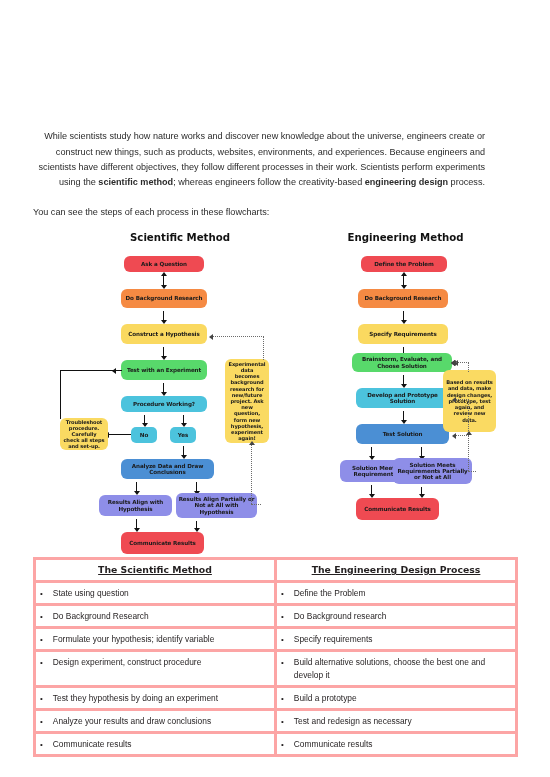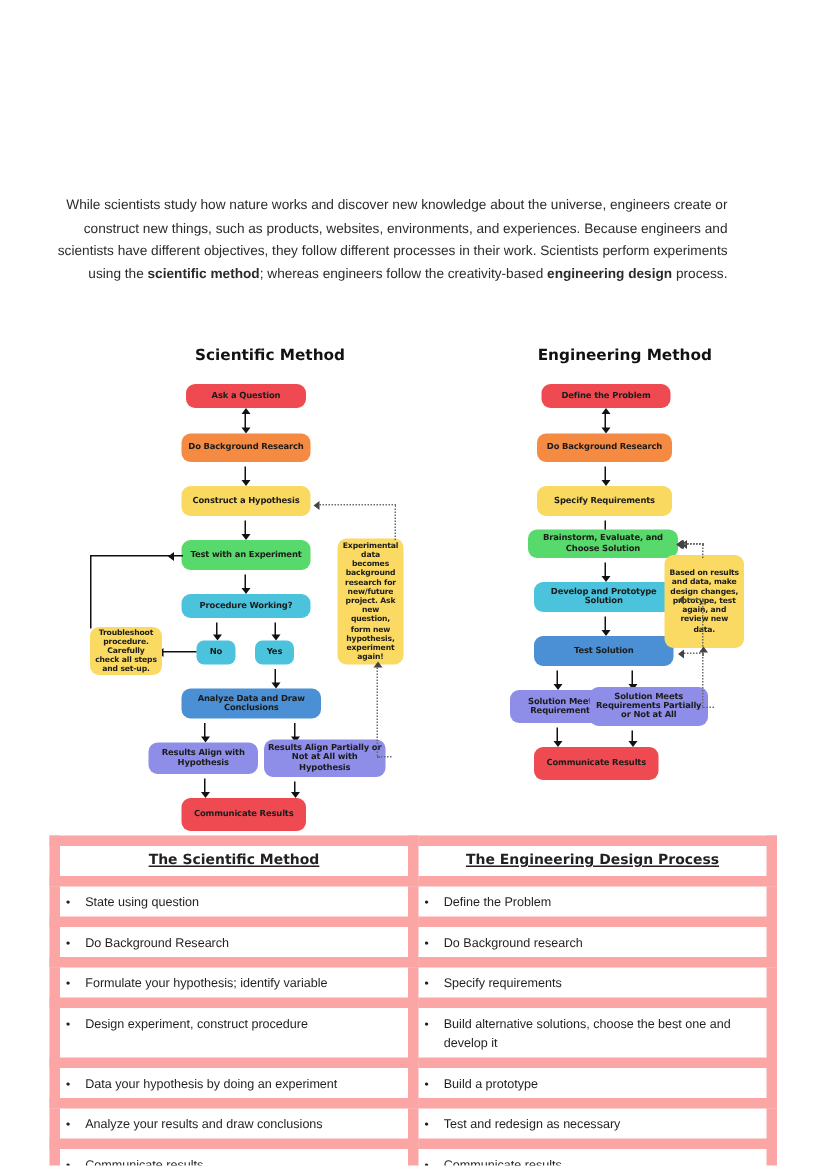--- a/index.html
+++ b/index.html
@@ -35,21 +35,21 @@
     font-size:9.1px; line-height:14px; color:#2b2b2b;
   }
 
   
   .charts { position:absolute; left:0; top:232px; width:550px; height:310px; }
   .col-head {
     position:absolute; font-family:"DejaVu Sans", sans-serif;
     font-size:10.2px; font-weight:700; color:#111; text-align:center;
   }
   .head-sci { left:95px; top:0px; width:170px; }
-  .head-eng { left:329px; top:0px; width:175px; }
+  .head-eng { left:318px; top:0px; width:175px; }
 
   .node {
     position:absolute;
     display:flex; align-items:center; justify-content:center;
     text-align:center;
     font-family:"DejaVu Sans", sans-serif;
     font-weight:700;
     color:#1b1b1b;
     border-radius:6px;
     line-height:1.08;
@@ -103,21 +103,21 @@
     border-bottom:4.5px solid #444;
   }
 
   
   .cmp-table {
     position:absolute; left:33px; top:557px; width:485px;
     border-collapse:collapse;
     font-size:8.4px;
   }
   .cmp-table td, .cmp-table th {
-    border:7px solid #fca5a5;
+    border:3px solid #fca5a5;
     vertical-align:top;
   }
   .cmp-table th {
     font-family:"DejaVu Sans", sans-serif;
     font-weight:700; font-size:9.3px;
     text-decoration:underline;
     padding:4px 0 5px 0;
     text-align:center;
   }
   .cmp-table td { padding:3.5px 4px 3.5px 4px; }
@@ -126,20 +126,21 @@
   .btxt { flex:1 1 auto; }
 </style>
 </head>
 <body>
 
 <div class="page">
 
 
   <p class="intro"><span>While scientists study how nature works and discover new knowledge about the universe, engineers create or construct new things, such as products, websites, environments, and experiences. Because engineers and scientists have different objectives, they follow different processes in their work. Scientists perform experiments using the </span><b>scientific method</b><span>; whereas engineers follow the creativity-based </span><b>engineering design</b><span> process.</span></p>
 
+  <div class="flow-lead">You can see the steps of each process in these flowcharts:</div>
 
   <div class="charts">
 
     <div class="col-head head-sci">Scientific Method</div>
     <div class="col-head head-eng">Engineering Method</div>
 
     <div class="node red" style="left:124px; top:24px;  width:80px; height:16px;">Ask a Question</div>
     <div class="arrow up" style="left:163px; top:43px;  height:11px;"></div>
     <div class="node orange" style="left:121px; top:57px;  width:86px; height:19px;">Do Background Research</div>
     <div class="arrow" style="left:163px; top:79px;  height:10px;"></div>
@@ -278,21 +279,21 @@
             <div class="cell-inner">
               <span class="bullet">•</span>
               <span class="btxt">Build alternative solutions, choose the best one and develop it</span>
             </div>
           </td>
       </tr>
       <tr>
         <td>
             <div class="cell-inner">
               <span class="bullet">•</span>
-              <span class="btxt">Data your hypothesis by doing an experiment</span>
+              <span class="btxt">Test they hypothesis by doing an experiment</span>
             </div>
           </td>
         <td>
             <div class="cell-inner">
               <span class="bullet">•</span>
               <span class="btxt">Build a prototype</span>
             </div>
           </td>
       </tr>
       <tr>

